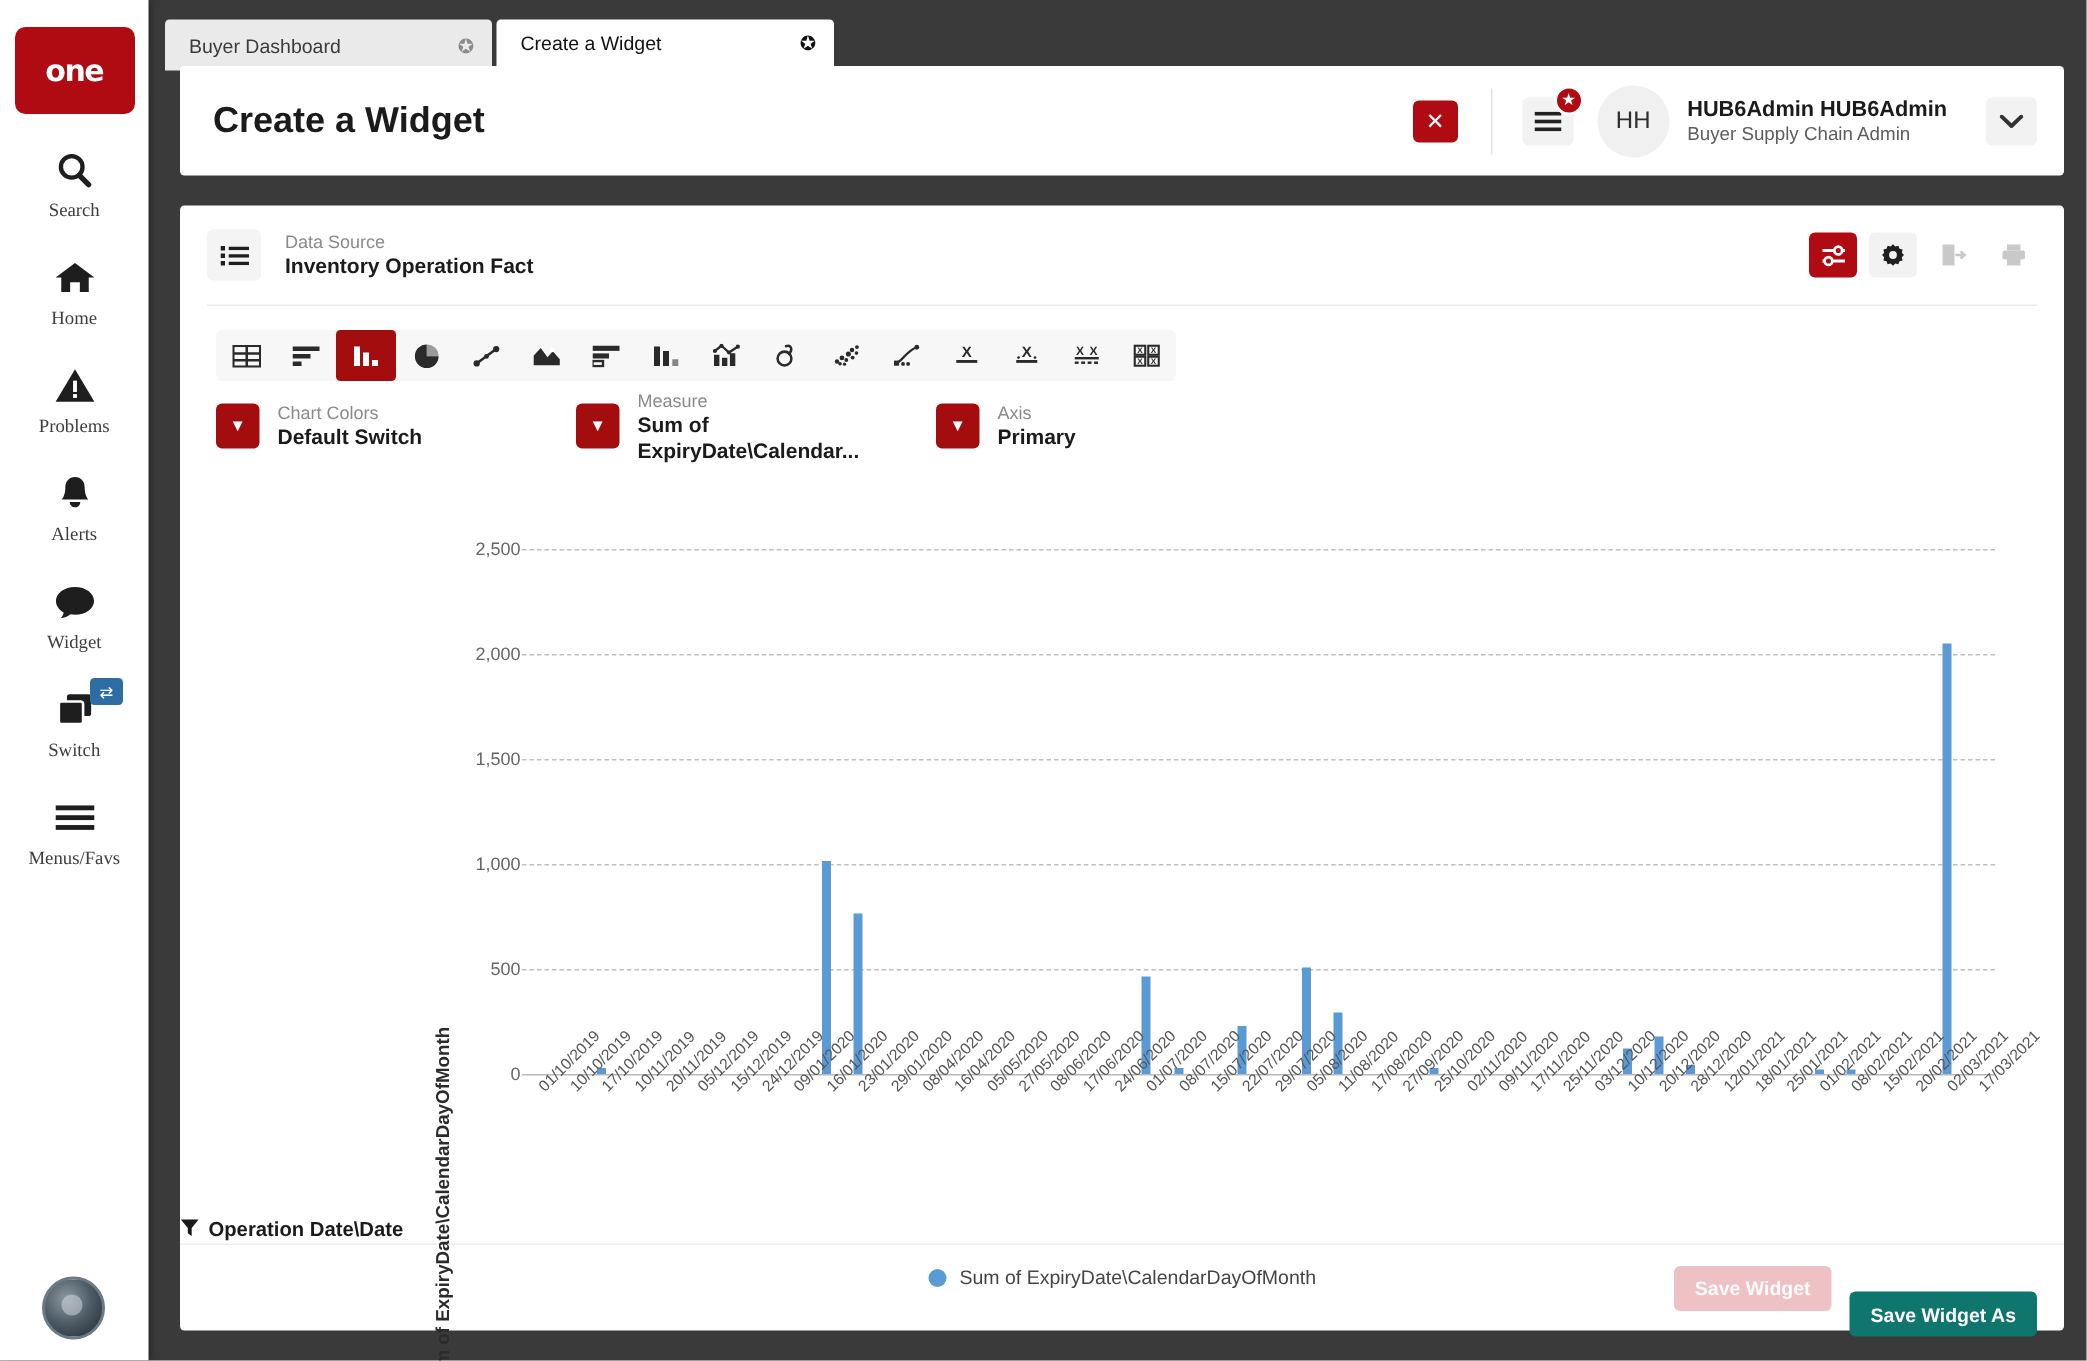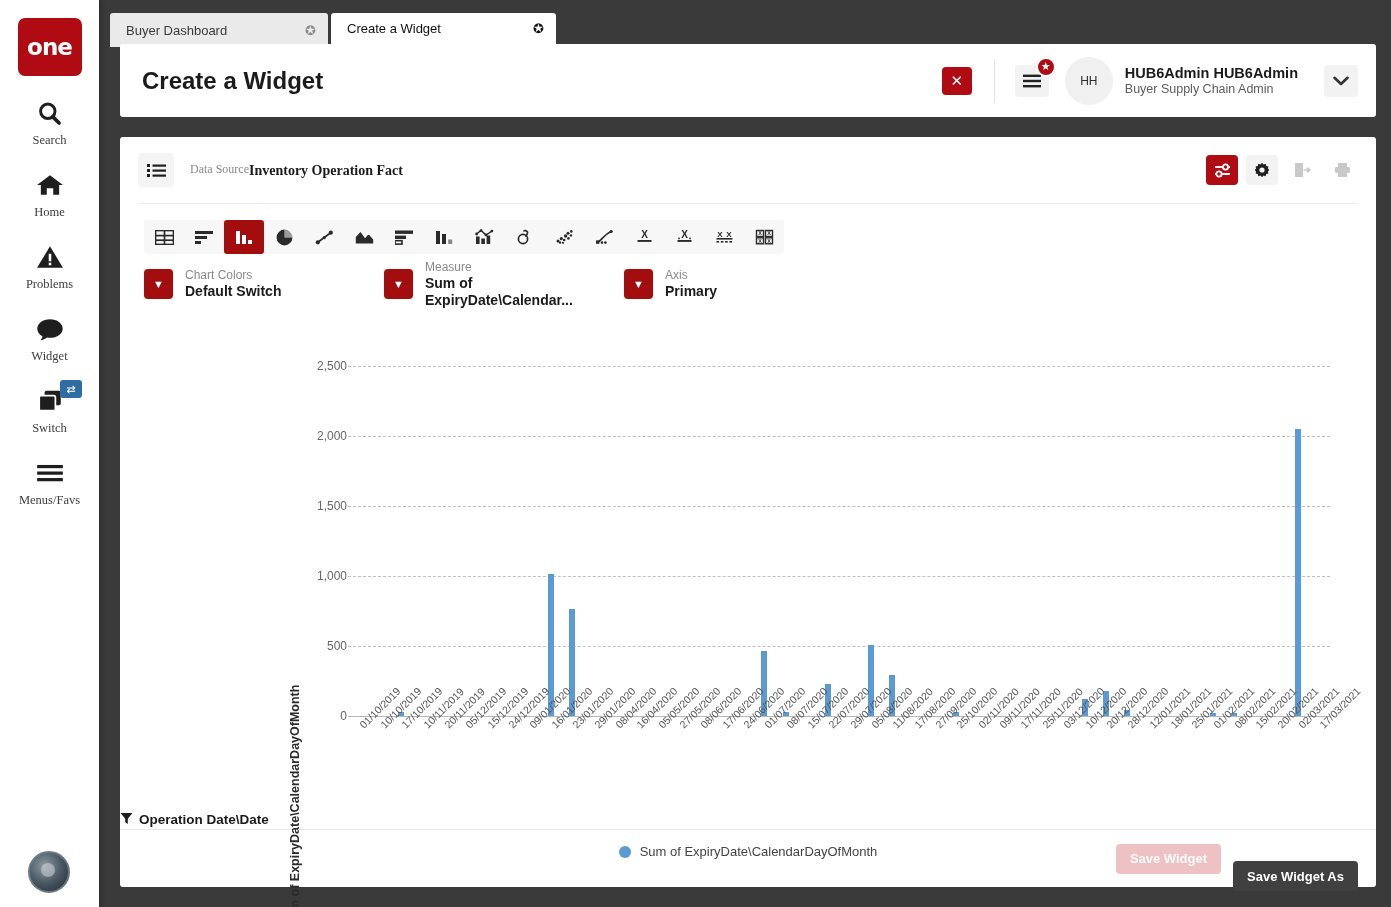--- a/index.html
+++ b/index.html
@@ -13,23 +13,23 @@
   }
 
   
   #left-rail {
     position:absolute; left:0; top:0; width:99px; height:907px;
     background:#ffffff; z-index:5;
     box-shadow:2px 0 4px rgba(0,0,0,.25);
     display:flex; flex-direction:column; align-items:center;
   }
   #brand-logo {
-    width:64px; height:58px; margin-top:18px; background:#b00b12;
+    width:80px; height:58px; margin-top:18px; background:#b00b12;
     border-radius:7px; color:#fff; display:flex; align-items:center; justify-content:center;
-    font-size:23px; font-weight:bold; letter-spacing:-1px; font-family:"DejaVu Sans", sans-serif;
+    font-size:20px; font-weight:bold; letter-spacing:-1px; font-family:"DejaVu Sans", sans-serif;
   }
   .rail-item {
     width:99px; display:flex; flex-direction:column; align-items:center;
     margin-top:20px; cursor:pointer; position:relative;
   }
   .rail-glyph { height:34px; display:flex; align-items:center; justify-content:center; color:#1e1e1e; }
   .rail-label { font-size:12.5px; color:#3d3d3d; margin-top:3px; font-family:Liberation Serif, serif; }
   .switch-badge {
     position:absolute; right:17px; top:-4px; width:22px; height:18px;
     background:#2e6ca4; border-radius:3px; color:#fff; font-size:11px;
@@ -72,41 +72,41 @@
     position:relative; width:34px; height:32px; background:#f2f2f2; border-radius:4px;
     display:flex; align-items:center; justify-content:center; cursor:pointer; margin-right:16px;
   }
   #menu-badge {
     position:absolute; right:-7px; top:-8px; width:20px; height:20px; border-radius:50%;
     background:#b00b12; color:#fff; font-size:11px; display:flex; align-items:center; justify-content:center;
     border:2px solid #fff;
   }
   #user-avatar {
     width:48px; height:48px; border-radius:50%; background:#f0f0f0; color:#2d2d2d;
-    display:flex; align-items:center; justify-content:center; font-size:12px; margin-right:12px;
+    display:flex; align-items:center; justify-content:center; font-size:16px; margin-right:12px;
   }
   #user-meta { display:flex; flex-direction:column; justify-content:center; }
   #user-name { font-size:14.5px; font-weight:bold; color:#1b1b1b; }
   #user-role { font-size:12.5px; color:#5d5d5d; margin-top:1px; }
   #user-caret {
     width:34px; height:32px; background:#f2f2f2; border-radius:4px; margin-left:26px; margin-right:18px;
     display:flex; align-items:center; justify-content:center; cursor:pointer; color:#333;
   }
 
   
   #main-card {
     position:absolute; left:120px; top:137px; width:1256px; height:750px;
     background:#fff; border-radius:3px; display:flex; flex-direction:column;
   }
   #source-row { height:66px; display:flex; align-items:center; padding:0 18px; }
   #source-icon {
     width:36px; height:34px; background:#f4f4f4; border-radius:4px; color:#1f1f1f;
     display:flex; align-items:center; justify-content:center; margin-right:16px;
   }
-  #source-text { display:flex; flex-direction:row; flex:1;font-family:Liberation Serif, serif; }
+  #source-text { display:flex; flex-direction:column; flex:1; }
   .mini-label { font-size:12px; color:#8a8a8a; line-height:15px; }
   .mini-value { font-size:14px; font-weight:bold; color:#1b1b1b; line-height:17px; }
   #source-actions { display:flex; align-items:center; gap:8px; }
   .sq-btn {
     width:32px; height:30px; border-radius:4px; display:flex; align-items:center; justify-content:center;
     cursor:pointer;
   }
   .sq-btn.red { background:#b00b12; color:#fff; }
   .sq-btn.grey { background:#f2f2f2; color:#1f1f1f; }
   .sq-btn.ghost { background:transparent; color:#c9c9c9; }
@@ -166,21 +166,21 @@
   
   #footer {
     height:58px; border-top:1px solid #ececec; display:flex; align-items:center;
     justify-content:flex-end; padding-right:18px; gap:12px;
   }
   .btn {
     height:30px; border-radius:4px; padding:0 14px; font-size:13px; font-weight:bold;
     display:flex; align-items:center; cursor:pointer;
   }
   .btn.disabled { background:#eec2c4; color:#fbfbfb; }
-  .btn.primary { background:#404040; color:#fff;margin-top:35px; }
+  .btn.primary { background:#0f766e; color:#fff;margin-top:35px; }
 </style>
 </head>
 <body>
 
 <div id="left-rail">
   <div id="brand-logo">
     <span>one</span>
   </div>
 
   <div class="rail-item">
@@ -206,20 +206,29 @@
     <div class="rail-glyph">
       <svg width="28" height="26" viewBox="0 0 26 24">
           <path d="M13 2 L25 22 L1 22 Z" fill="#1e1e1e"></path>
           <rect x="11.8" y="9" width="2.4" height="7" fill="#fff"></rect>
           <rect x="11.8" y="17.3" width="2.4" height="2.4" fill="#fff"></rect>
         </svg>
     </div>
     <div class="rail-label">Problems</div>
   </div>
 
+  <div class="rail-item">
+    <div class="rail-glyph">
+      <svg width="26" height="27" viewBox="0 0 24 26">
+          <path d="M12 2 C8.2 2 5.8 4.8 5.8 8.6 C5.8 14 3.4 16.4 3.4 16.4 L20.6 16.4 C20.6 16.4 18.2 14 18.2 8.6 C18.2 4.8 15.8 2 12 2 Z" fill="#1e1e1e"></path>
+          <path d="M8.6 18 C8.6 20 10.1 21.4 12 21.4 C13.9 21.4 15.4 20 15.4 18 Z" fill="#1e1e1e"></path>
+        </svg>
+    </div>
+    <div class="rail-label">Alerts</div>
+  </div>
 
   <div class="rail-item">
     <div class="rail-glyph">
       <svg width="28" height="25" viewBox="0 0 26 23">
           <path d="M13 2 C6.4 2 1.2 5.9 1.2 10.7 C1.2 13.6 3.1 16.2 6 17.8 C5.8 19.3 5 20.6 4 21.4 C6.3 21.2 8.6 20.2 10.2 18.9 C11.1 19.1 12 19.2 13 19.2 C19.6 19.2 24.8 15.4 24.8 10.7 C24.8 5.9 19.6 2 13 2 Z" fill="#1e1e1e"></path>
         </svg>
     </div>
     <div class="rail-label">Widget</div>
   </div>
 

